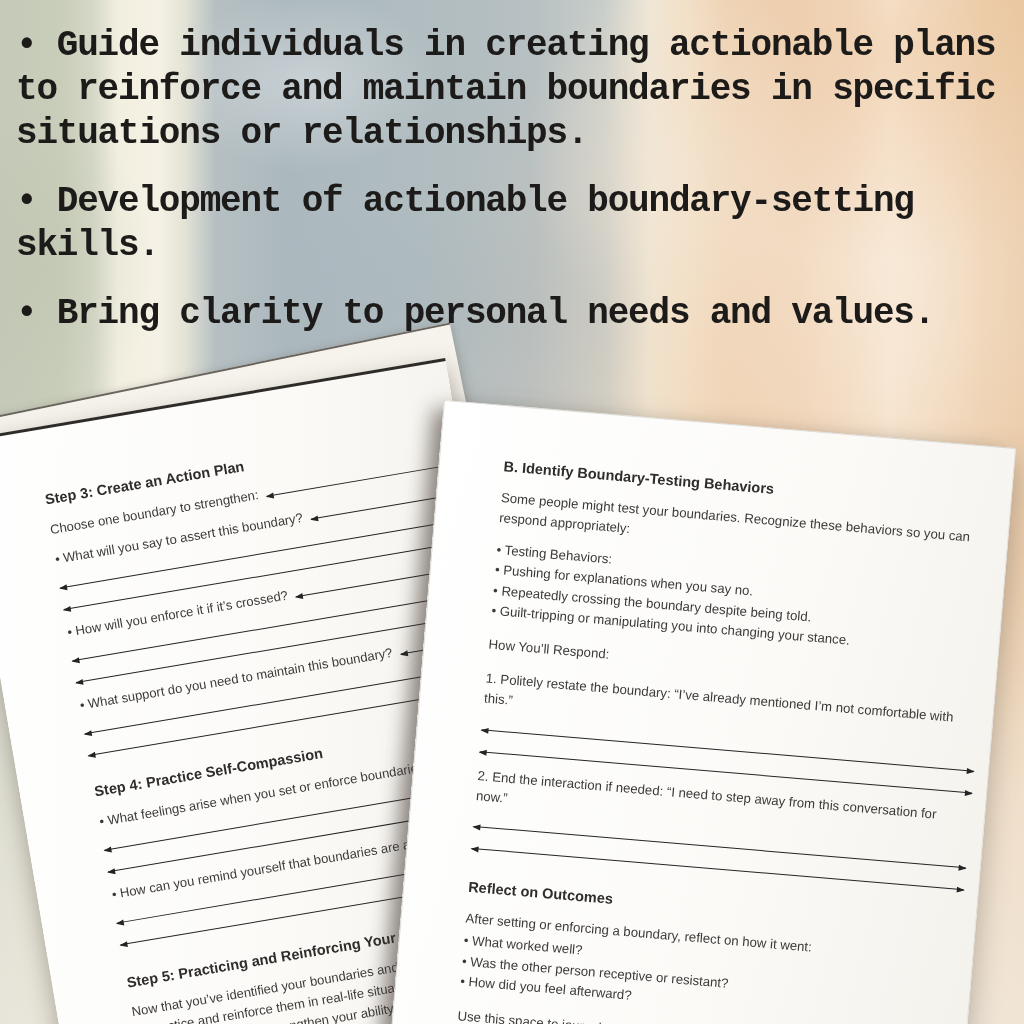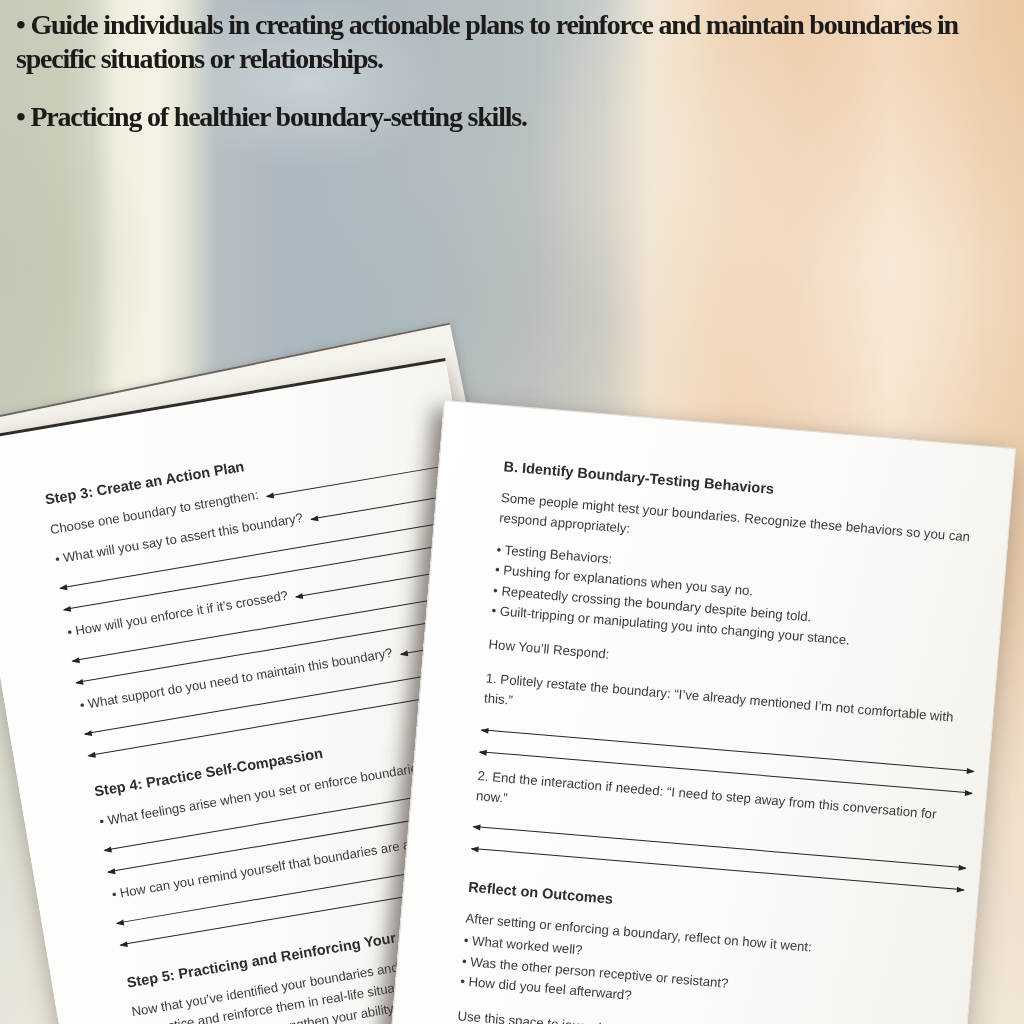--- a/index.html
+++ b/index.html
@@ -21,23 +21,23 @@
         #f9eedd 87%, #f2ddc4 91%, #ebcda9 96%, #e9c9a4 100%);}
   .bg::after{content:"";position:absolute;inset:0;
     background:
       radial-gradient(190px 130px at 30% 8%, rgba(255,255,255,.35), transparent 70%),
       radial-gradient(280px 190px at 45% 30%, rgba(158,173,180,.22), transparent 70%),
       radial-gradient(210px 270px at 66% 15%, rgba(244,232,216,.5), transparent 70%),
       radial-gradient(250px 330px at 97% 55%, rgba(233,198,162,.38), transparent 70%),
       radial-gradient(160px 230px at 4% 26%, rgba(183,191,168,.33), transparent 70%);}
 
   
-  .intro{position:absolute;left:16px;top:8px;width:1000px;
-    font-family:Liberation Serif, serif;font-weight:700;
-    font-size:28px;line-height:1.22;letter-spacing:-1.2px;color:#1c1b19;z-index:4;}
+  .intro{position:absolute;left:16px;top:24px;width:1000px;
+    font-family:Liberation Mono, monospace;font-weight:700;
+    font-size:36px;line-height:1.22;letter-spacing:-1.2px;color:#1c1b19;z-index:4;}
   .intro p{margin:0 0 24px 0;}
 
   
   .sheet-backing{position:absolute;left:-44px;top:424px;width:504px;height:240px;
     background:#f6f3ec;transform:rotate(-11.6deg);transform-origin:top left;
     border-top:2px solid rgba(70,64,58,.8);box-shadow:0 2px 10px rgba(90,80,70,.35);z-index:1;}
   .page{position:absolute;box-sizing:border-box;overflow:hidden;color:#3b3a38;
     background:linear-gradient(100deg,#ffffff 0%,#fbfaf7 55%,#f2f0ea 100%);}
   .page-left{left:-40px;top:440px;width:492px;height:650px;
     transform:rotate(-9.6deg);transform-origin:top left;
@@ -72,21 +72,22 @@
   .pr-bullets{margin-top:12px;}
 </style>
 </head>
 <body>
 
 <div class="canvas">
   <div class="bg"></div>
 
   <div class="intro">
     <p>• Guide individuals in creating actionable plans to reinforce and maintain boundaries in specific situations or relationships.</p>
-    <p>• Practicing of healthier boundary-setting skills.</p>
+    <p>• Development of actionable boundary-setting skills.</p>
+    <p>• Bring clarity to personal needs and values.</p>
   </div>
 
   <div class="sheet-backing"></div>
 
   <section class="page page-left">
     <h3 class="ws-h">Step 3: Create an Action Plan</h3>
 
     <div class="qrow">
       <span class="qtext">Choose one boundary to strengthen:</span>
       <span class="arrow-line fill"></span>

